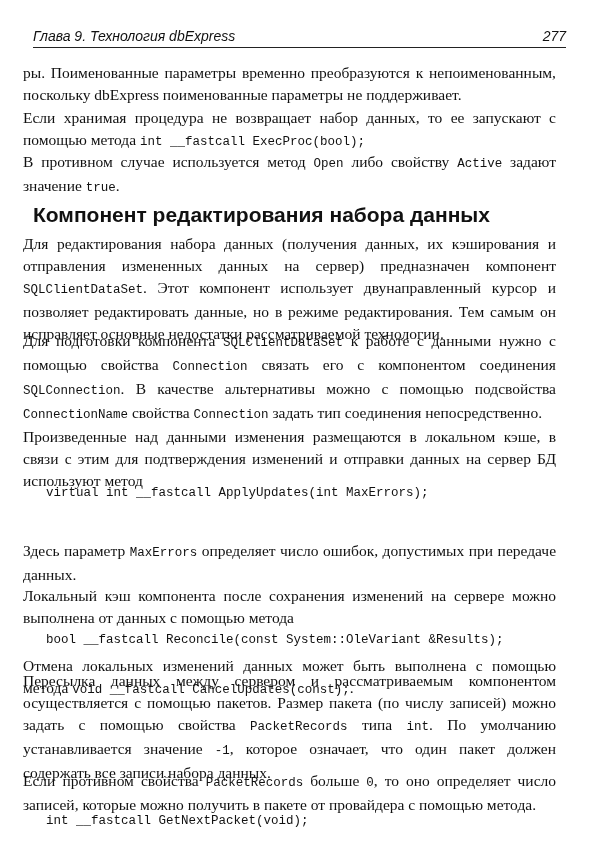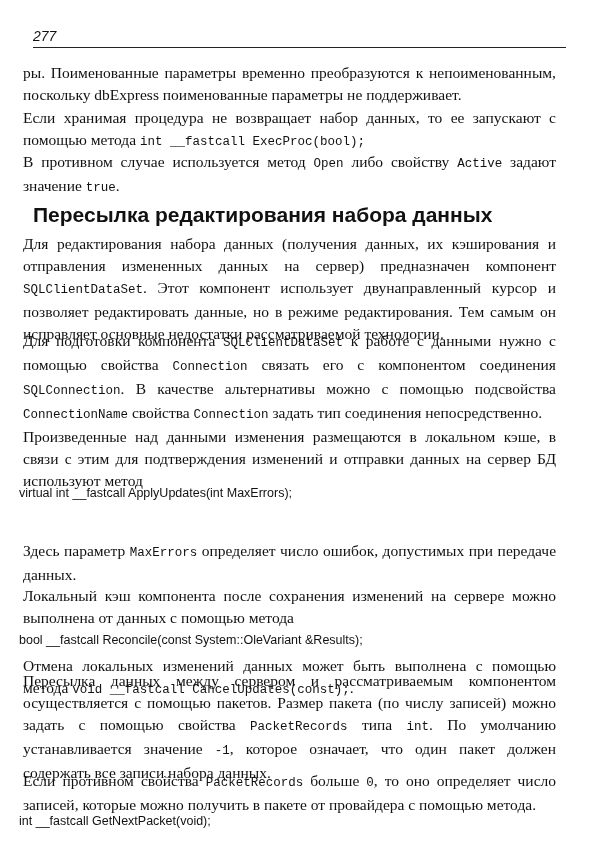--- a/index.html
+++ b/index.html
@@ -10,48 +10,49 @@
     font-family: "Liberation Sans", sans-serif; font-style: italic; font-size: 14px;
     border-bottom: 1.5px solid #222; padding-bottom: 3px;
   }
   .p {
     position: absolute; left: 23px; width: 533px;
     font-family: "Liberation Serif", serif; font-size: 15.5px; line-height: 22px;
     text-align: justify; text-align-last: left;
   }
   .code { font-family: "Liberation Mono", monospace; font-size: 12.5px; }
   .codeline {
-    position: absolute; left: 19px; font-family: Liberation Sans, sans-serif;
+    position: absolute; left: 46px; font-family: Liberation Mono, monospace;
     font-size: 12.5px; white-space: pre; text-align: right;
   }
   .h2 {
     position: absolute; left: 33px; top: 203px;
     font-family: "Liberation Sans", sans-serif; font-weight: bold; font-size: 21px;
   }
 </style>
 </head>
 <body>
 
 <div class="header">
+  <span>Глава 9. Технология dbExpress</span>
   <span style="">277</span>
 </div>
 
 <div class="p" style="top:62px">
   <span>ры. Поименованные параметры временно преобразуются к непоименованным, поскольку dbExpress поименованные параметры не поддерживает.</span>
 </div>
 
 <div class="p" style="top:107px">
   <span>Если хранимая процедура не возвращает набор данных, то ее запускают с помощью метода </span><span class="code">int __fastcall ExecProc(bool);</span>
 </div>
 
 <div class="p" style="top:151px">
   <span>В противном случае используется метод </span><span class="code">Open</span><span> либо свойству </span><span class="code">Active</span><span> задают значение </span><span class="code">true</span><span>.</span>
 </div>
 
-<div class="h2">Пересылка редактирования набора данных</div>
+<div class="h2">Компонент редактирования набора данных</div>
 
 <div class="p" style="top:233px">
   <span>Для редактирования набора данных (получения данных, их кэширования и отправления измененных данных на сервер) предназначен компонент </span><span class="code">SQLClientDataSet</span><span>. Этот компонент использует двунаправленный курсор и позволяет редактировать данные, но в режиме редактирования. Тем самым он исправляет основные недостатки рассматриваемой технологии.</span>
 </div>
 
 <div class="p" style="top:330px">
   <span>Для подготовки компонента </span><span class="code">SQLClientDataSet</span><span> к работе с данными нужно с помощью свойства </span><span class="code">Connection</span><span> связать его с компонентом соединения </span><span class="code">SQLConnection</span><span>. В качестве альтернативы можно с помощью подсвойства </span><span class="code">ConnectionName</span><span> свойства </span><span class="code">Connection</span><span> задать тип соединения непосредственно.</span>
 </div>
 
 <div class="p" style="top:426px">

